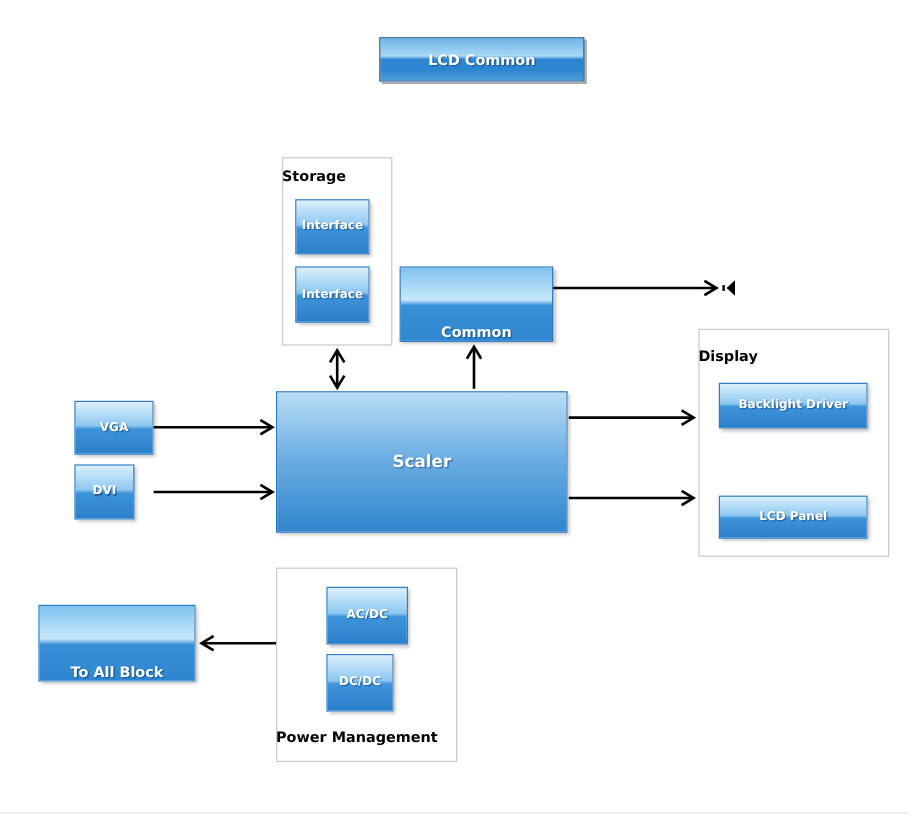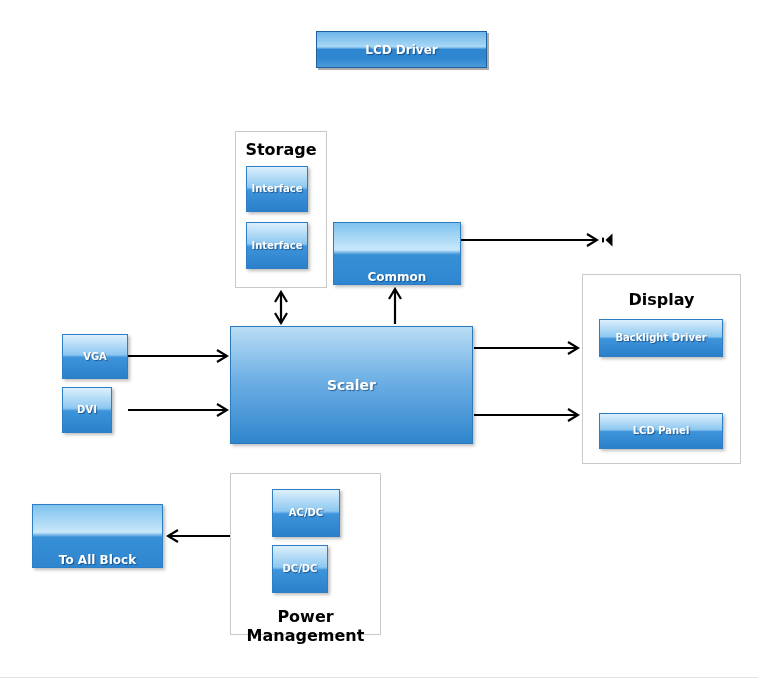--- a/index.html
+++ b/index.html
@@ -30,33 +30,33 @@
     background:linear-gradient(180deg,#7fc2ee 0%,#c9e8fb 44%,#3790d6 52%,#2f86d0 100%);
     font-size:12px;
     align-items:flex-end;
   }
   .bbox .wrap{display:inline-block;max-width:92px;}
   
   .cbox{
     position:absolute;background:#ffffff;border:1px solid #c9c9c9;box-sizing:border-box;
   }
   .ctitle{
-    position:absolute;left:0;width:100%;text-align:center;
-    color:#000;font-weight:bold;font-size:16px;
+    position:absolute;left:0;width:100%;text-align:left;
+    color:#000;font-weight:bold;font-size:12px;
   }
   svg.overlay{position:absolute;left:0;top:0;pointer-events:none;}
   .sep{position:absolute;left:0;top:677px;width:758px;height:1px;background:#e3e3e3;}
 </style>
 </head>
 <body>
 
 <div class="stage">
 
   <div class="bbox title" style="left:316px;top:31px;width:171px;height:37px;">
-    <span>LCD Driver</span>
+    <span>LCD Common</span>
   </div>
 
   <div class="cbox" style="left:235px;top:131px;width:92px;height:157px;"></div>
   <div class="ctitle" style="left:235px;top:140px;width:92px;">Storage</div>
   <div class="bbox" style="left:246px;top:166px;width:62px;height:46px;">
     <span>Interface</span>
   </div>
   <div class="bbox" style="left:246px;top:222px;width:62px;height:47px;">
     <span>Interface</span>
   </div>

